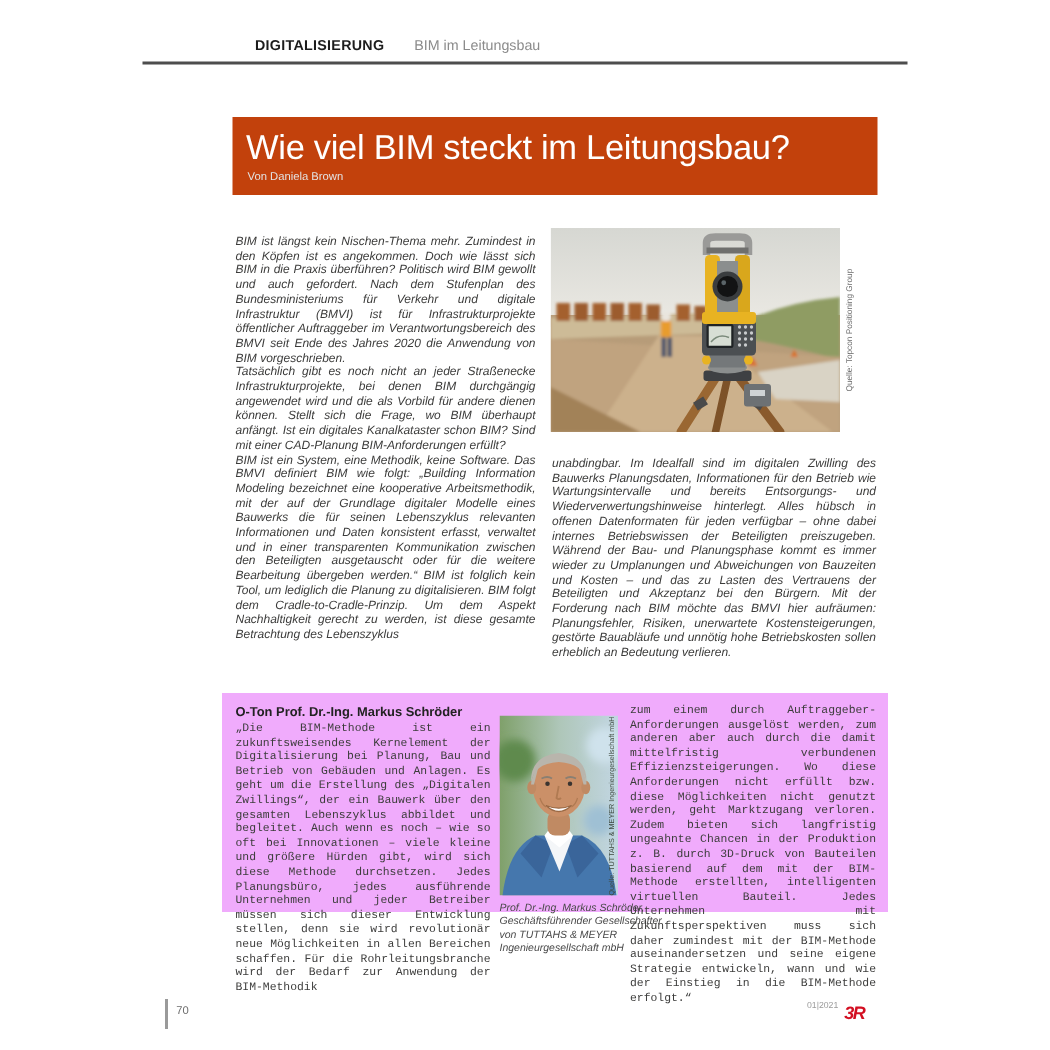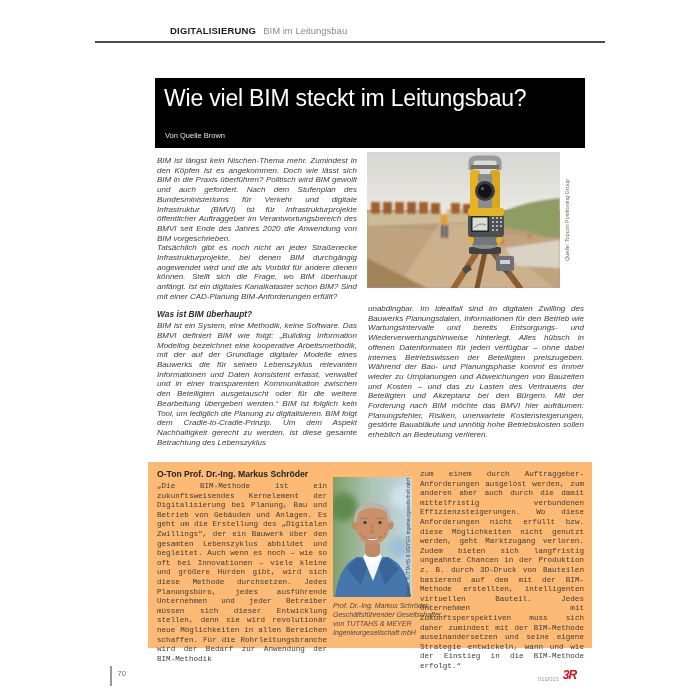--- a/index.html
+++ b/index.html
@@ -9,88 +9,87 @@
     font-family:"Liberation Sans", sans-serif;
     color:#3a3a3a;
     position:relative;
     overflow:hidden;
   }
   .abs { position:absolute; }
 
   
   .kicker-row { left:122px; top:25px; font-size:9.5px; }
   .kicker { font-weight:bold; color:#1c1c1c; letter-spacing:.2px;padding-left:48px; }
-  .kicker-topic { color:#8b8b8b; margin-left:7px; }
+  .kicker-topic { color:#8b8b8b; margin-left:20px; }
   .header-rule { left:95px; top:41px; width:510px; height:2px; background:#4d4d4d; }
 
   
-  .title-block { left:155px; top:78px; width:430px; height:70px; background:#000000; }
+  .title-block { left:155px; top:78px; width:430px; height:52px; background:#c2410c; }
   .title-block h1 { font-size:23px; font-weight:normal; color:#ffffff; letter-spacing:-.2px; padding:7px 0 0 9px; }
   .byline { position:absolute; left:10px; bottom:8px; font-size:7.5px; color:#e3e3e3; }
 
   
   .bodytext { font-size:8px; line-height:9.7px; text-align:justify; color:#3c3c3b;font-style:italic; }
   .col1 { left:157px; top:156px; width:200px; }
   .col2 { left:368px; top:304px; width:216px; }
   .sec-head { font-size:8.4px; font-weight:bold; color:#2b2b2b; margin:8px 0 2px 0; }
 
   
   .site-photo { left:367px; top:152px; width:193px; height:136px; overflow:hidden; }
   .photo-credit-v {
     left:562px; top:152px; height:136px; width:10px;
     writing-mode:vertical-rl; transform:rotate(180deg);
     font-size:5.5px; color:#6d6d6d; text-align:center; line-height:10px;
   }
 
   
-  .quote-box { left:148px; top:462px; width:444px; height:186px; background:#fdba74; }
+  .quote-box { left:148px; top:462px; width:444px; height:146px; background:#f0abfc; }
   .qhead { position:absolute; left:9px; top:7px; font-size:8.6px; font-weight:bold; color:#222; width:170px; }
   .qtext { position:absolute; font-size:7.6px; line-height:9.6px; text-align:justify; color:#3c3c3b;font-family:Liberation Mono, monospace; }
   .qa { left:9px; top:20px; width:170px; }
   .qb { left:272px; top:8px; width:164px; }
   .portrait-wrap { position:absolute; left:185px; top:15px; width:79px; height:120px; }
   .portrait-credit-v {
     position:absolute; right:0px; top:0px; height:120px; width:7px;
     writing-mode:vertical-rl; transform:rotate(180deg);
     font-size:4.8px; color:#3f4a3f; line-height:7px; text-align:center;
   }
   .portrait-caption {
     position:absolute; left:185px; top:139px; width:110px;
     font-size:7px; font-style:italic; line-height:9px; color:#4a4a4a;
   }
 
   
   .footer-left { left:110px; top:666px; display:flex; align-items:flex-start; }
   .footer-bar { width:1.5px; height:20px; background:#9a9a9a; display:inline-block; }
   .page-num { font-size:7.5px; color:#6d6d6d; margin:3px 0 0 6px; }
-  .footer-right { left:538px; top:668px; display:flex; align-items:flex-end; gap:4px; }
+  .footer-right { left:538px; top:668px; display:flex; align-items:flex-start; gap:4px; }
   .issue { font-size:5.8px; color:#9a9a9a; }
   .brand-logo { font-size:12px; font-weight:bold; font-style:italic; color:#d30f22; letter-spacing:-1px; }
 
   svg { display:block; }
 </style>
 </head>
 <body>
 
 <div>
 
   <div class="abs kicker-row">
     <span class="kicker">DIGITALISIERUNG</span><span class="kicker-topic">BIM im Leitungsbau</span>
   </div>
   <div class="abs header-rule"></div>
 
   <div class="abs title-block">
     <h1>Wie viel BIM steckt im Leitungsbau?</h1>
-    <div class="byline">Von Quelle Brown</div>
+    <div class="byline">Von Daniela Brown</div>
   </div>
 
   <div class="abs bodytext col1">
     <p>BIM ist längst kein Nischen-Thema mehr. Zumindest in den Köpfen ist es angekommen. Doch wie lässt sich BIM in die Praxis überführen? Politisch wird BIM gewollt und auch gefordert. Nach dem Stufenplan des Bundesministeriums für Verkehr und digitale Infrastruktur (BMVI) ist für Infrastrukturprojekte öffentlicher Auftraggeber im Verantwortungsbereich des BMVI seit Ende des Jahres 2020 die Anwendung von BIM vorgeschrieben.</p>
     <p>Tatsächlich gibt es noch nicht an jeder Straßenecke Infrastrukturprojekte, bei denen BIM durchgängig angewendet wird und die als Vorbild für andere dienen können. Stellt sich die Frage, wo BIM überhaupt anfängt. Ist ein digitales Kanalkataster schon BIM? Sind mit einer CAD-Planung BIM-Anforderungen erfüllt?</p>
-    <h2 class="sec-head">Was ist BIM überhaupt?</h2>
     <p>BIM ist ein System, eine Methodik, keine Software. Das BMVI definiert BIM wie folgt: „Building Information Modeling bezeichnet eine kooperative Arbeitsmethodik, mit der auf der Grundlage digitaler Modelle eines Bauwerks die für seinen Lebenszyklus relevanten Informationen und Daten konsistent erfasst, verwaltet und in einer transparenten Kommunikation zwischen den Beteiligten ausgetauscht oder für die weitere Bearbeitung übergeben werden.“ BIM ist folglich kein Tool, um lediglich die Planung zu digitalisieren. BIM folgt dem Cradle-to-Cradle-Prinzip. Um dem Aspekt Nachhaltigkeit gerecht zu werden, ist diese gesamte Betrachtung des Lebenszyklus</p>
   </div>
 
   <div class="abs site-photo">
     <svg width="193" height="136" viewBox="0 0 193 136" xmlns="http://www.w3.org/2000/svg">
       <defs>
         <linearGradient id="sky" x1="0" y1="0" x2="0" y2="1">
           <stop offset="0" stop-color="#d6d7d2"></stop>
             <stop offset="1" stop-color="#eceae4"></stop>
         </linearGradient>

